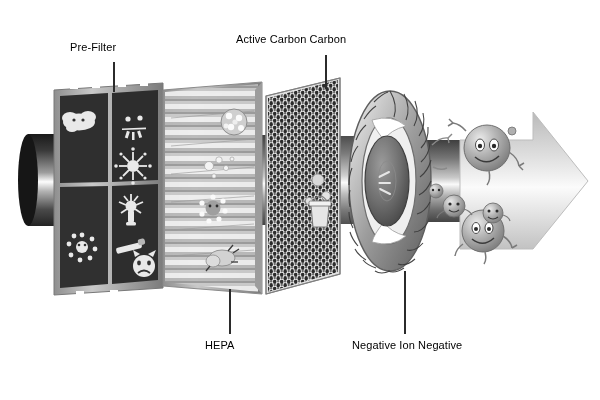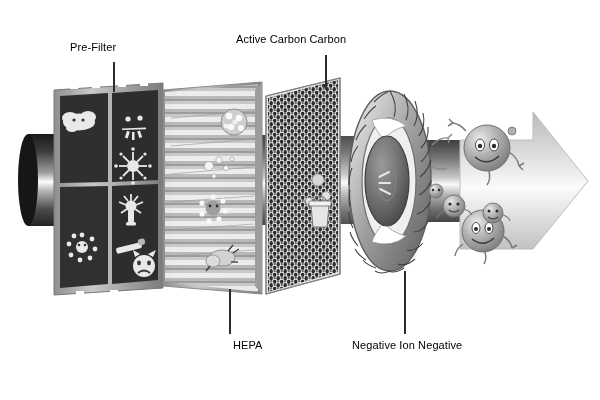--- a/index.html
+++ b/index.html
@@ -447,19 +447,19 @@
       </g>
     </g>
   </svg>
 
   <div class="label" style="left:70px;top:42px;">Pre-Filter</div>
   <div class="leader" style="left:113px;top:62px;height:30px;"></div>
 
   <div class="label" style="left:236px;top:34px;">Active Carbon Carbon</div>
   <div class="leader" style="left:325px;top:55px;height:34px;"></div>
 
-  <div class="label" style="left:205px;top:340px;margin-left:28px;">HEPA</div>
+  <div class="label" style="left:205px;top:340px;">HEPA</div>
   <div class="leader" style="left:229px;top:289px;height:45px;"></div>
 
   <div class="label" style="left:352px;top:340px;">Negative Ion Negative</div>
   <div class="leader" style="left:404px;top:271px;height:63px;"></div>
 
 </div>
 
 </body></html>

